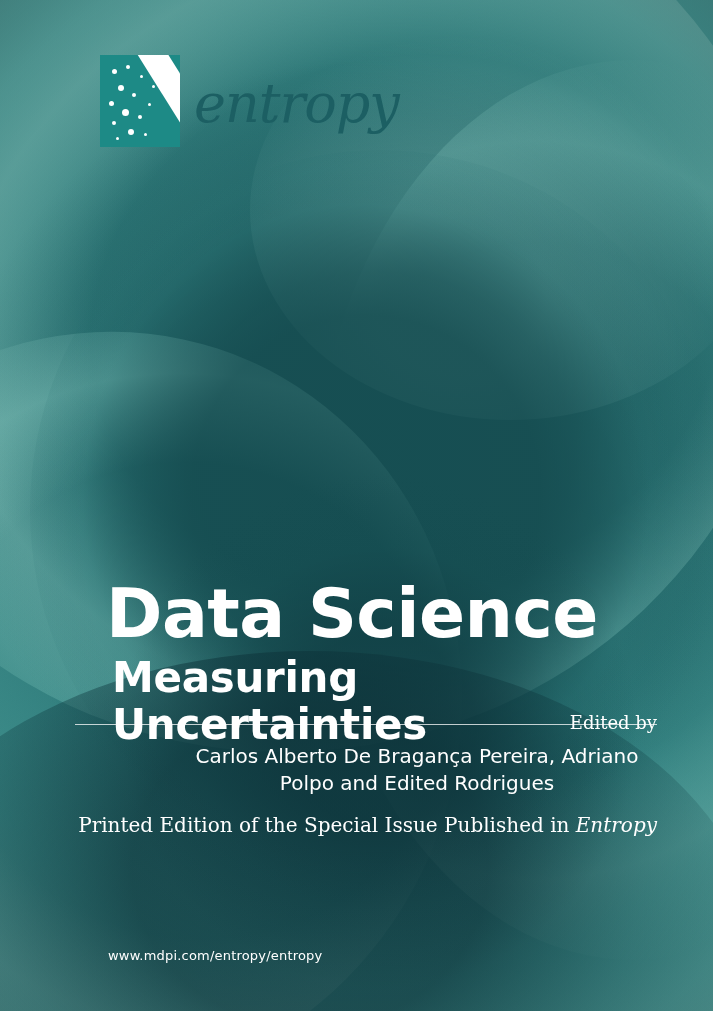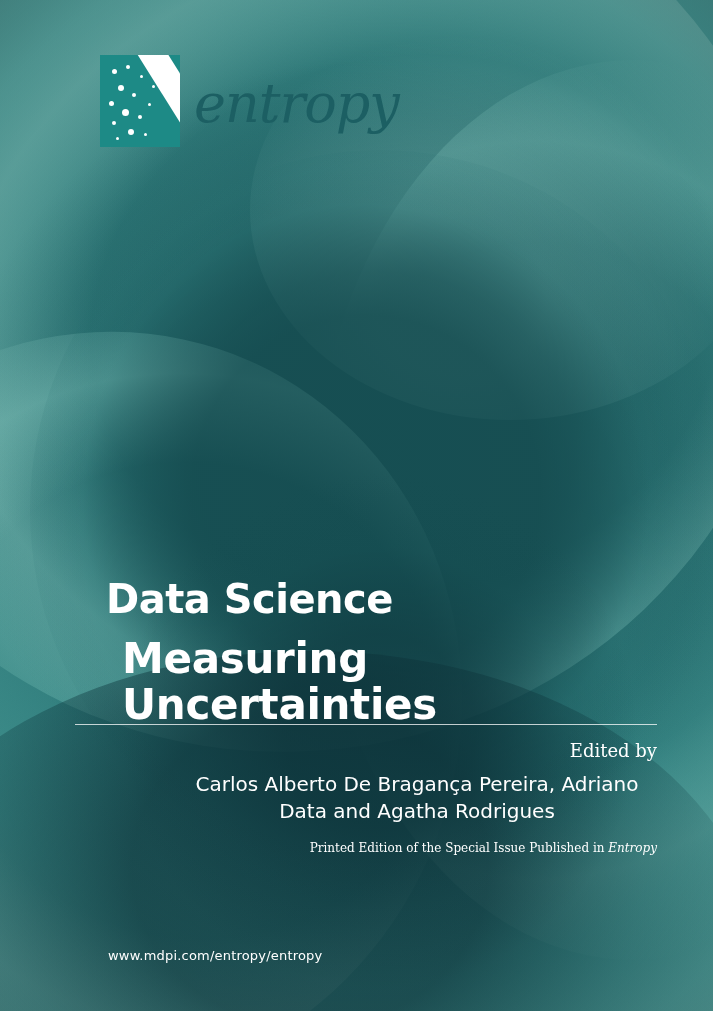--- a/index.html
+++ b/index.html
@@ -119,69 +119,69 @@
   
   .title-area {
     position: absolute;
     left: 106px;
     right: 56px;
     top: 578px;
   }
   .book-title {
     font-family: "DejaVu Sans", sans-serif;
     font-weight: bold;
-    font-size: 40px;
+    font-size: 68px;
     line-height: 1.05;
     color: #ffffff;
     margin: 0 0 6px 0;
     letter-spacing: -0.5px;
   }
   .book-subtitle {
     font-family: "DejaVu Sans", sans-serif;
     font-size: 42px;
     line-height: 1.1;
     color: #ffffff;
-    margin: 16px;
+    margin: 6px;
     letter-spacing: -0.3px;
   }
 
   .rule {
     position: absolute;
     left: 75px;
     right: 56px;
     top: 724px;
     height: 1px;
     background: rgba(255,255,255,0.75);
   }
 
   
   .editors {
     position: absolute;
     left: 56px;
     right: 56px;
-    top: 740px;
+    top: 712px;
     text-align: right;
     color: #ffffff;
     font-family: "DejaVu Serif", serif;
   }
   .edited-by {
     font-size: 18px;
     margin-bottom: 10px;
   }
   .editor-names {
     font-family: "DejaVu Sans", sans-serif;
     font-size: 20px;
     line-height: 1.35;
     max-width: 480px;
     margin-left: auto;
     text-align: center;
     margin-right: 0;
   }
   .printed-line {
-    font-size: 12px;
+    font-size: 20px;
     margin-top: 16px;
     color: #ffffff;
   }
   .printed-line em {
     font-style: italic;
   }
 
   
   .site-url {
     position: absolute;
@@ -251,20 +251,20 @@
 
   <div class="title-area">
     <h1 class="book-title">Data Science</h1>
     <h2 class="book-subtitle">Measuring Uncertainties</h2>
   </div>
 
   <div class="rule"></div>
 
   <div class="editors">
     <div class="edited-by">Edited by</div>
-    <div class="editor-names">Carlos Alberto De Bragança Pereira, Adriano Data and Agatha Rodrigues</div>
+    <div class="editor-names">Carlos Alberto De Bragança Pereira, Adriano Polpo and Edited Rodrigues</div>
     <div class="printed-line"><span>Printed Edition of the Special Issue Published in </span><em>Entropy</em></div>
   </div>
 
   <div class="site-url">www.mdpi.com/entropy/entropy</div>
 
 
 </div>
 
 </body></html>

